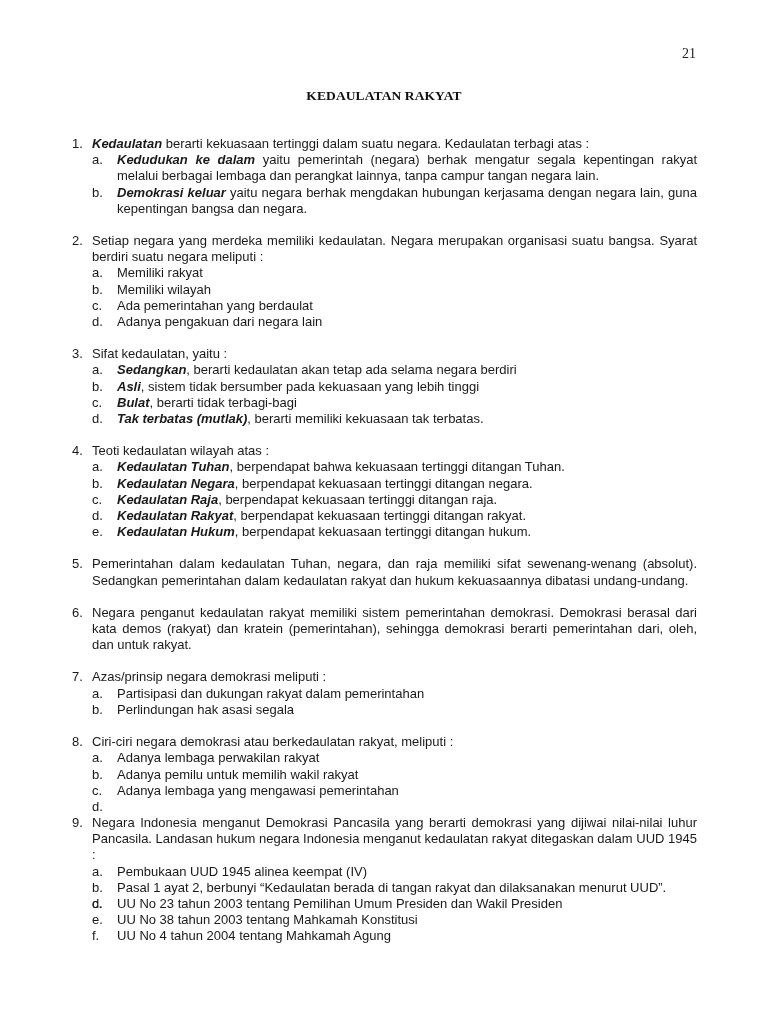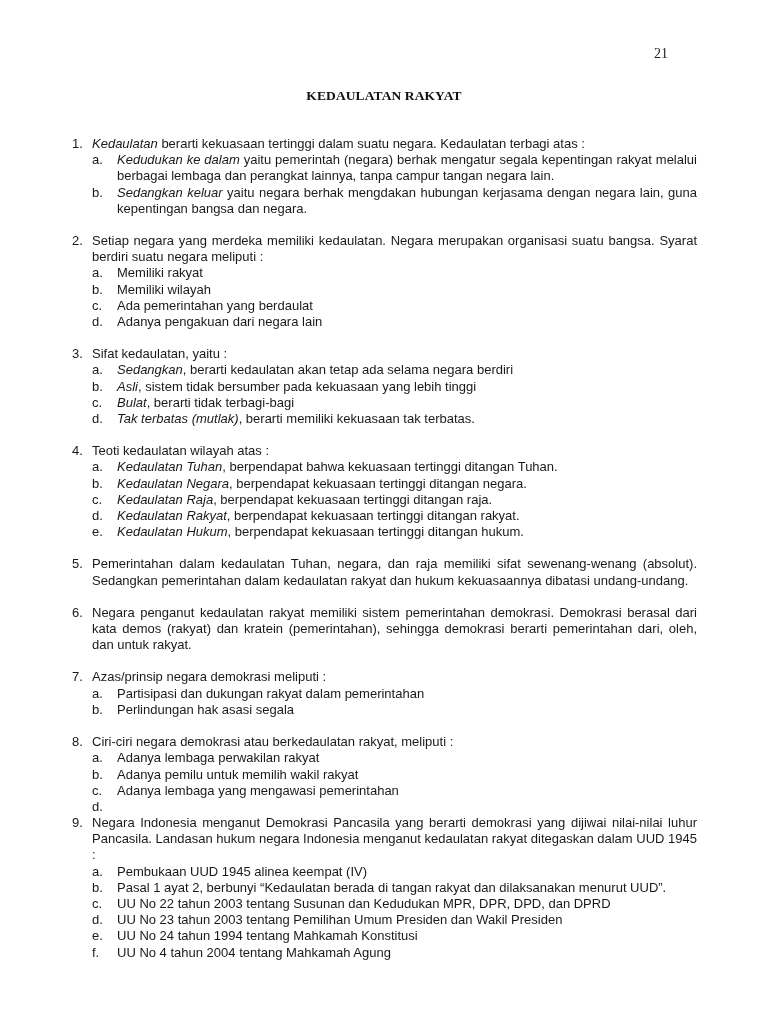--- a/index.html
+++ b/index.html
@@ -1,52 +1,52 @@
 <!DOCTYPE html>
 <html><head>
 <meta charset="utf-8">
 <style>
   html, body { margin: 0; padding: 0; background: #ffffff; }
   body {
     width: 768px; height: 1024px; overflow: hidden; position: relative;
     font-family: "Liberation Sans", sans-serif; color: #1a1a1a;
   }
   .page-number {
-    position: absolute; top: 46px; left: 654px; width: 42px; 
+    position: absolute; top: 46px; left: 654px; width: 42px; text-align: right;
     font-family: "Liberation Serif", serif; font-size: 14px; color: #222;
   }
   .doc-title {
     position: absolute; top: 88px; left: 0; width: 768px; text-align: center;
     font-family: "Liberation Serif", serif; font-weight: bold; font-size: 13.5px;
     letter-spacing: 0.1px; color: #111;
   }
   .content {
     position: absolute; top: 136px; left: 72px; width: 625px;
     font-size: 13px; line-height: 16.2px;
   }
   .item { position: relative; padding-left: 20px; margin-bottom: 16px; }
   .item-num { position: absolute; left: 0; top: 0; }
   .para { text-align: justify; }
   .sub { position: relative; padding-left: 25px; text-align: justify; }
   .sub-letter { position: absolute; left: 0; top: 0; }
-  b i, .term { font-weight: normal; font-style: italic; }
+  b i, .term { font-weight: bold; font-style: italic; }
 </style>
 </head>
 <body>
 
 <div class="page-number">21</div>
 <div class="doc-title">KEDAULATAN RAKYAT</div>
 
 <div class="content">
 
   <div class="item">
     <span class="item-num">1.</span>
     <div class="para"><span class="term">Kedaulatan</span><span> berarti kekuasaan tertinggi dalam suatu negara. Kedaulatan terbagi atas :</span></div>
     <div class="sub"><span class="sub-letter">a.</span><span class="term">Kedudukan ke dalam</span><span> yaitu pemerintah (negara) berhak mengatur segala kepentingan rakyat melalui berbagai lembaga dan perangkat lainnya, tanpa campur tangan negara lain.</span></div>
-    <div class="sub"><span class="sub-letter">b.</span><span class="term">Sedangkan keluar</span><span> yaitu negara berhak mengdakan hubungan kerjasama dengan negara lain, guna kepentingan bangsa dan negara.</span></div>
+    <div class="sub"><span class="sub-letter">b.</span><span class="term">Demokrasi keluar</span><span> yaitu negara berhak mengdakan hubungan kerjasama dengan negara lain, guna kepentingan bangsa dan negara.</span></div>
   </div>
 
   <div class="item">
     <span class="item-num">2.</span>
     <div class="para">Setiap negara yang merdeka memiliki kedaulatan. Negara merupakan organisasi suatu bangsa. Syarat berdiri suatu negara meliputi :</div>
     <div class="sub"><span class="sub-letter">a.</span><span>Memiliki rakyat</span></div>
     <div class="sub"><span class="sub-letter">b.</span><span>Memiliki wilayah</span></div>
     <div class="sub"><span class="sub-letter">c.</span><span>Ada pemerintahan yang berdaulat</span></div>
     <div class="sub"><span class="sub-letter">d.</span><span>Adanya pengakuan dari negara lain</span></div>
   </div>
@@ -94,19 +94,19 @@
     <div class="sub"><span class="sub-letter">b.</span><span>Adanya pemilu untuk memilih wakil rakyat</span></div>
     <div class="sub"><span class="sub-letter">c.</span><span>Adanya lembaga yang mengawasi pemerintahan</span></div>
     <div class="sub"><span class="sub-letter">d.</span></div>
   </div>
 
   <div class="item">
     <span class="item-num">9.</span>
     <div class="para">Negara Indonesia menganut Demokrasi Pancasila yang berarti demokrasi yang dijiwai nilai-nilai luhur Pancasila. Landasan hukum negara Indonesia menganut kedaulatan rakyat ditegaskan dalam UUD 1945 :</div>
     <div class="sub"><span class="sub-letter">a.</span><span>Pembukaan UUD 1945 alinea keempat (IV)</span></div>
     <div class="sub"><span class="sub-letter">b.</span><span>Pasal 1 ayat 2, berbunyi “Kedaulatan berada di tangan rakyat dan dilaksanakan menurut UUD”.</span></div>
-    <div class="sub"><span class="sub-letter">c.</span><span>UU No 22 tahun 2003 tentang Susunan dan Kedudukan MPR, DPR, DPD, dan DPRD</span></div>
+    <div class="sub"><span class="sub-letter">c.</span></div>
     <div class="sub"><span class="sub-letter">d.</span><span>UU No 23 tahun 2003 tentang Pemilihan Umum Presiden dan Wakil Presiden</span></div>
-    <div class="sub"><span class="sub-letter">e.</span><span>UU No 24 tahun 1994 tentang Mahkamah Konstitusi</span></div>
+    <div class="sub"><span class="sub-letter">e.</span><span>UU No 38 tahun 2003 tentang Mahkamah Konstitusi</span></div>
     <div class="sub"><span class="sub-letter">f.</span><span>UU No 4 tahun 2004 tentang Mahkamah Agung</span></div>
   </div>
 
 </div>
 
 </body></html>

